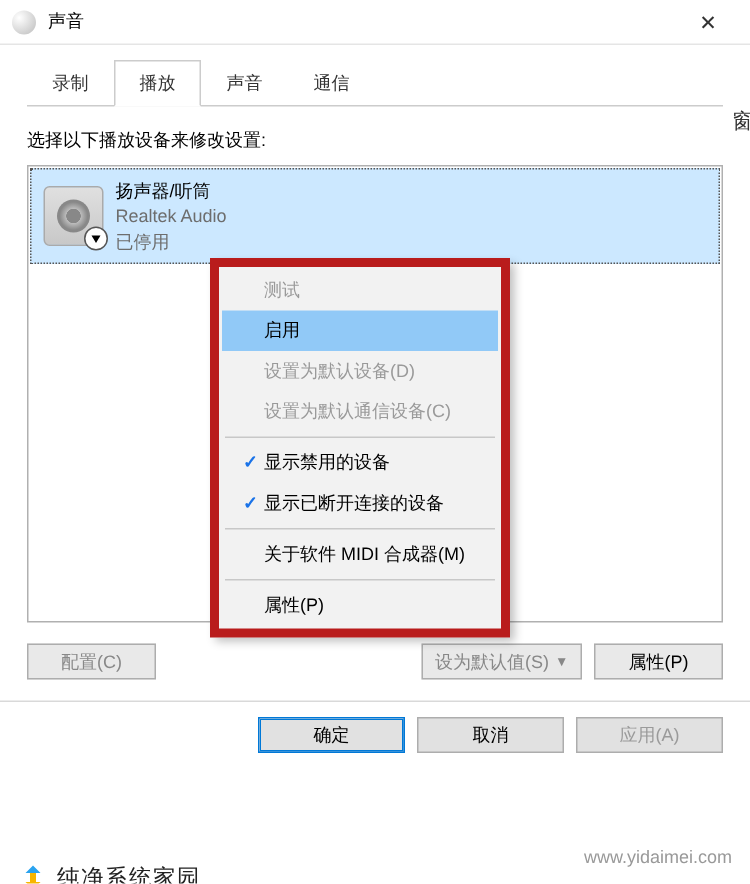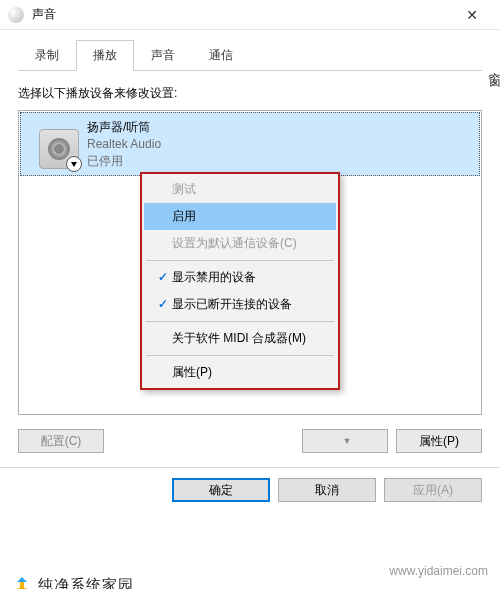--- a/index.html
+++ b/index.html
@@ -59,22 +59,22 @@
   color: #000;
 }
 .device-list {
   border: 1px solid #b0b0b0;
   height: 305px;
   background: #fff;
   position: relative;
 }
 .device-item {
   display: flex;
-  align-items: flex-end;
-  padding: 6px 18px;
+  align-items: center;
+  padding: 6px 8px;
   border: 1px dotted #555;
   margin: 1px;
   background: #cce8ff;
 }
 .device-icon {
   width: 40px; height: 40px;
   background: linear-gradient(#e0e0e0,#c8c8c8);
   border: 1px solid #aaa;
   border-radius: 4px;
   position: relative;
@@ -106,21 +106,21 @@
 .device-text .name { color: #000; }
 .device-text .driver { color: #6d6d6d; }
 .device-text .status { color: #6d6d6d; }
 
 .context-menu {
   position: absolute;
   left: 140px;
   top: 142px;
   width: 200px;
   background: #f2f2f2;
-  border: 2px solid #b91c1c;
+  border: 6px solid #b91c1c;
   box-shadow: 3px 3px 6px rgba(0,0,0,0.25);
   padding: 2px;
   z-index: 10;
 }
 .context-menu .item {
   padding: 5px 14px;
   color: #555;
   white-space: nowrap;
 }
 .context-menu .item.enabled { color: #000; cursor: pointer; }
@@ -249,36 +249,38 @@
         <div class="name">扬声器/听筒</div>
         <div class="driver">Realtek Audio</div>
         <div class="status">已停用</div>
       </div>
     </div>
   </div>
 
   <div class="context-menu">
     <div class="item disabled"><span class="no-check"></span><span>测试</span></div>
     <div class="item highlight enabled"><span class="no-check"></span><span>启用</span></div>
+    <div class="item disabled"><span class="no-check"></span><span>设置为默认设备(D)</span></div>
     <div class="item disabled"><span class="no-check"></span><span>设置为默认通信设备(C)</span></div>
     <hr>
     <div class="item enabled"><span class="check">✓</span><span>显示禁用的设备</span></div>
     <div class="item enabled"><span class="check">✓</span><span>显示已断开连接的设备</span></div>
     <hr>
     <div class="item enabled"><span class="no-check"></span><span>关于软件 MIDI 合成器(M)</span></div>
     <hr>
     <div class="item enabled"><span class="no-check"></span><span>属性(P)</span></div>
   </div>
 
   <div class="bottom-buttons">
     <div class="btn">
         <span>配置(C)</span>
       </div>
     <div class="btn-row-right">
       <div class="btn">
+          <span>设为默认值(S)</span>
           <span class="drop">▼</span>
         </div>
       <div class="btn enabled">
           <span>属性(P)</span>
         </div>
     </div>
   </div>
 </div>
 
 <div class="dialog-buttons">

